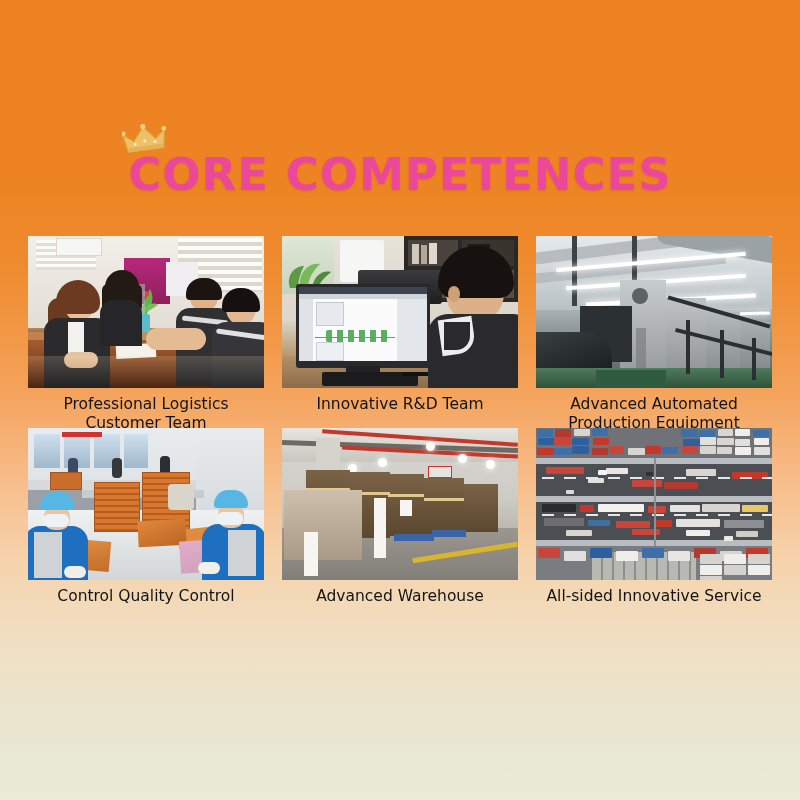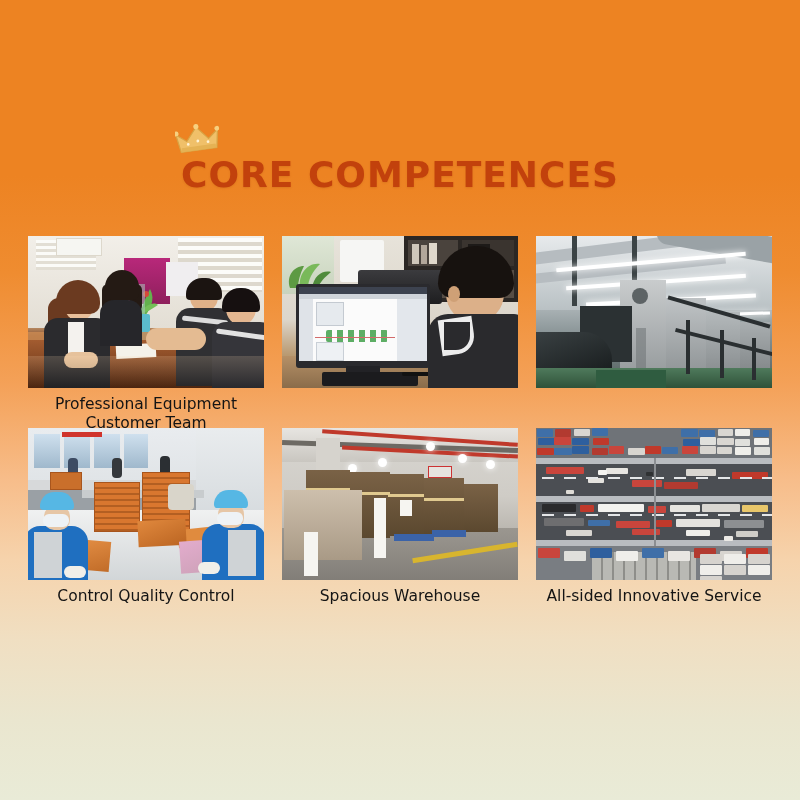--- a/index.html
+++ b/index.html
@@ -11,22 +11,22 @@
        #f4a158 48%, #f7bd8a 60%, #f6d3ac 70%,
        #f0dfc2 80%, #eae6cf 90%, #e9ebd7 100%);
   }
   .page{position:relative;width:800px;height:800px;}
 
   
   .title-wrap{position:absolute;left:0;top:150px;width:800px;text-align:center;}
   .title{
     display:inline-block;position:relative;
     font-family:"DejaVu Sans","Liberation Sans",sans-serif;
-    font-weight:bold;font-size:36px;line-height:50px;
-    letter-spacing:1px;color:#c2410c;
+    font-weight:bold;font-size:45px;line-height:50px;
+    letter-spacing:1px;color:#ec4899;
     text-shadow:0 1px 2px rgba(150,60,0,.18);
   }
   .crown{position:absolute;left:-6px;top:-26px;width:46px;height:30px;}
   .cell{width:236px;}
   .photo{
     position:relative;width:236px;height:152px;overflow:hidden;
     background:#cfcfcf;
   }
   .caption{
     margin-top:7px;text-align:center;color:#141414;
@@ -320,21 +320,21 @@
             <div class="head"></div>
             <div class="hair"></div>
             <div class="body"></div>
             <div class="strip"></div>
           </div>
         <div class="abs hands"></div>
         <div class="abs hands2"></div>
         <div class="abs refl"></div>
       </div>
       <div class="caption">
-        <div>Professional Equipment</div>
+        <div>Professional Logistics</div>
         <div>Customer Team</div>
       </div>
     </div>
 
     <div class="cell">
       <div class="photo p2">
         <div class="abs winL"></div>
         <div class="abs plant">
           <svg width="46" height="34" viewBox="0 0 46 34">
             <path d="M4 34 C0 22 8 12 18 12 C14 20 12 27 12 34 Z" fill="#5d9a43"></path>
@@ -369,20 +369,23 @@
         <div class="abs cable"></div>
         <div class="pers man">
             <div class="head"></div>
             <div class="hair"></div>
             <div class="ear"></div>
             <div class="body"></div>
             <div class="collar"></div>
             <div class="collar2"></div>
           </div>
       </div>
+      <div class="caption">
+        <div>Innovative R&amp;D Team</div>
+      </div>
     </div>
 
     <div class="cell">
       <div class="photo p3">
         <div class="abs ceiling"></div>
         <div class="duct d1"></div>
         <div class="duct d2"></div>
         <div class="duct d3"></div>
         <div class="abs post pa"></div>
         <div class="abs post pb"></div>
@@ -398,20 +401,24 @@
         <div class="abs txtv"></div>
         <div class="abs darkmach2"></div>
         <div class="abs darkmach"></div>
         <div class="abs floor"></div>
         <div class="abs step"></div>
         <div class="abs rail"></div>
         <div class="abs rail2"></div>
         <div class="railp rp1"></div>
         <div class="railp rp2"></div>
         <div class="railp rp3"></div>
+      </div>
+      <div class="caption">
+        <div>Advanced Automated</div>
+        <div>Production Equipment</div>
       </div>
     </div>
   </div>
 
   <div class="row-block" id="row2">
 
     <div class="cell">
       <div class="photo p4">
         <div class="abs win w1"></div>
           <div class="abs win w2"></div>
@@ -481,21 +488,21 @@
         <div class="strap sc"></div>
           <div class="strap sd"></div>
         <div class="pal pa1"></div>
           <div class="pal pa2"></div>
         <div class="abs stw"></div>
         <div class="lbl la"></div>
           <div class="lbl lb"></div>
           <div class="lbl lc"></div>
       </div>
       <div class="caption">
-        <div>Spacious Warehouse</div>
+        <div>Advanced Warehouse</div>
       </div>
     </div>
 
     <div class="cell">
       <div class="photo p6">
         <div class="top"></div>
         <div class="roadband r1"></div>
         <div class="roadband r2"></div>
         <div class="median m1"></div>
         <div class="median m2"></div>

